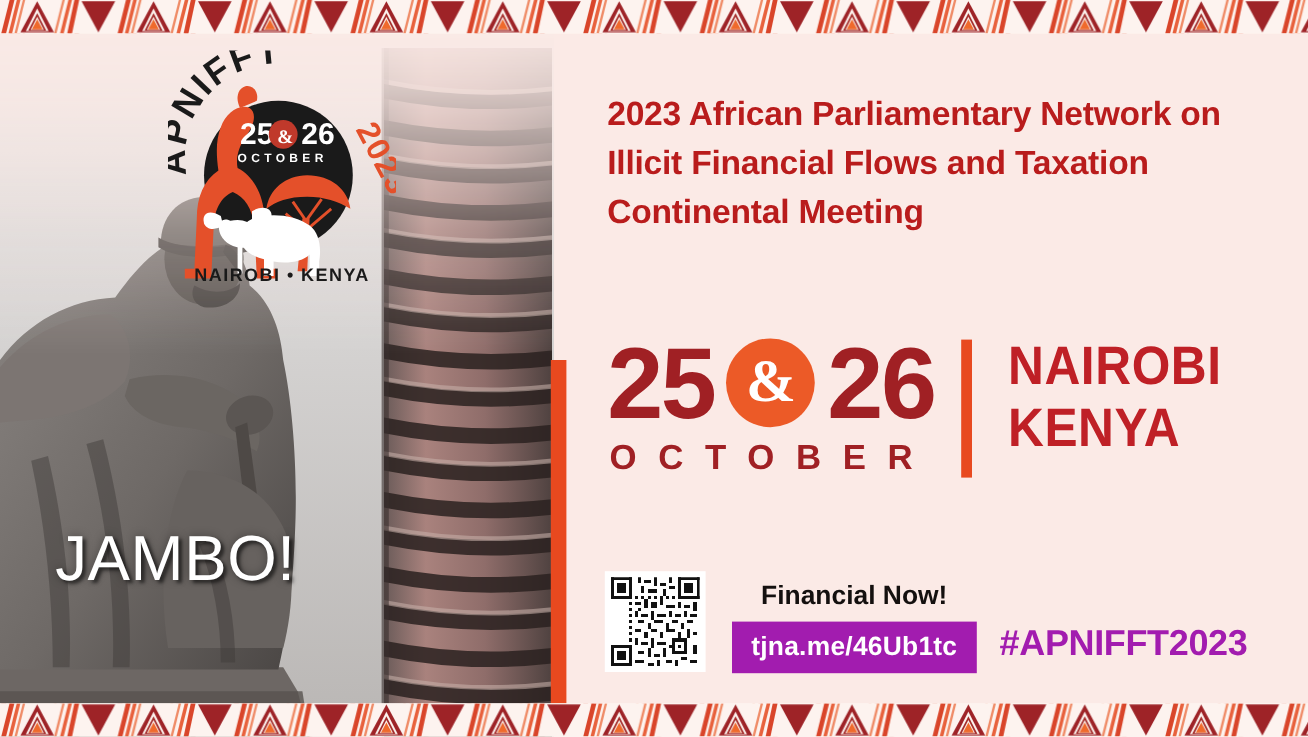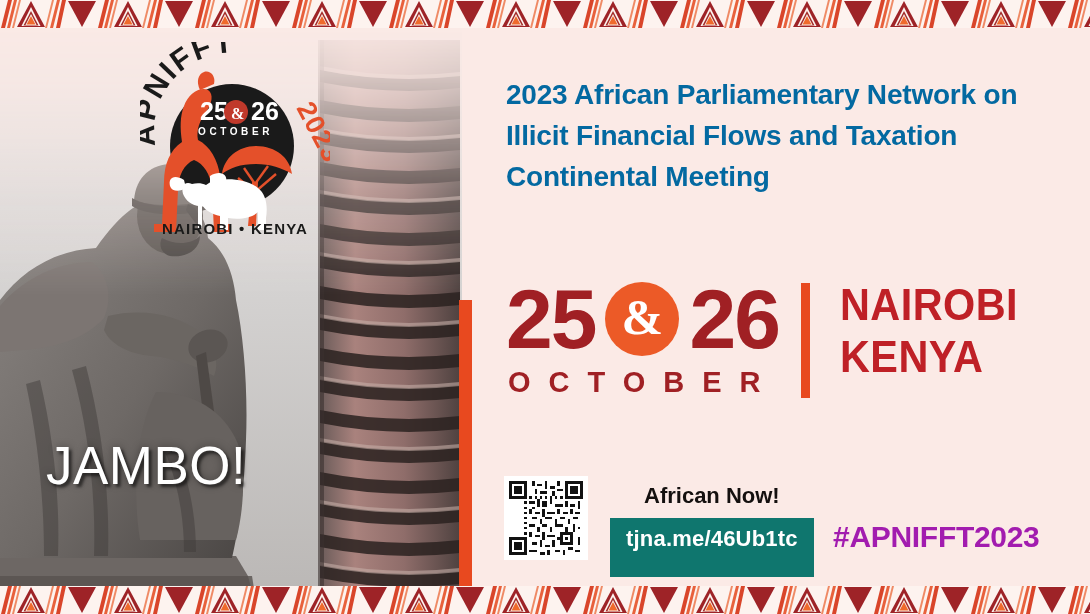--- a/index.html
+++ b/index.html
@@ -103,21 +103,21 @@
   
   .headline {
     position: absolute;
     left: 506px;
     top: 74px;
     width: 556px;
     font-family: "Liberation Sans", sans-serif;
     font-weight: bold;
     font-size: 28px;
     line-height: 41px;
-    color: #0369a1;
+    color: #b91c1c;
     letter-spacing: -0.2px;
     z-index: 30;
   }
 
   
   .date-row {
     position: absolute;
     left: 506px;
     top: 277px;
     display: flex;
@@ -210,27 +210,27 @@
   .register-label {
     font-family: "Liberation Sans", sans-serif;
     font-weight: bold;
     font-size: 22px;
     line-height: 24px;
     color: #14100f;
     text-align: center;
     margin: 8px 0 10px 0;
   }
   .register-link {
-    background: #0f766e;
+    background: #a21caf;
     color: #ffffff;
     font-family: "Liberation Sans", sans-serif;
     font-weight: bold;
     font-size: 22px;
     line-height: 24px;
-    padding: 9px 16px 26px 16px;
+    padding: 9px 16px 10px 16px;
     display: inline-block;
     letter-spacing: 0.2px;
   }
 
   .hashtag {
     position: absolute;
     left: 833px;
     top: 521px;
     font-family: "Liberation Sans", sans-serif;
     font-weight: bold;
@@ -574,21 +574,21 @@
             <rect x="23" y="26" width="2" height="1"></rect>
           <rect x="26" y="27" width="2" height="1"></rect>
             <rect x="27" y="22" width="1" height="3"></rect>
           <rect x="19" y="22" width="1" height="1"></rect>
             <rect x="9" y="10" width="1" height="1"></rect>
         </g>
       </svg>
     </div>
 
     <div class="register-text">
-      <div class="register-label">African Now!</div>
+      <div class="register-label">Financial Now!</div>
       <div class="register-link">tjna.me/46Ub1tc</div>
     </div>
   </div>
 
   <div class="hashtag">#APNIFFT2023</div>
 
   <div class="border-strip border-bottom">
     <svg viewBox="0 0 1090 28" preserveAspectRatio="none" xmlns="http://www.w3.org/2000/svg">
       <rect x="0" y="0" width="1090" height="28" fill="url(#borderpat)"></rect>
     </svg>

